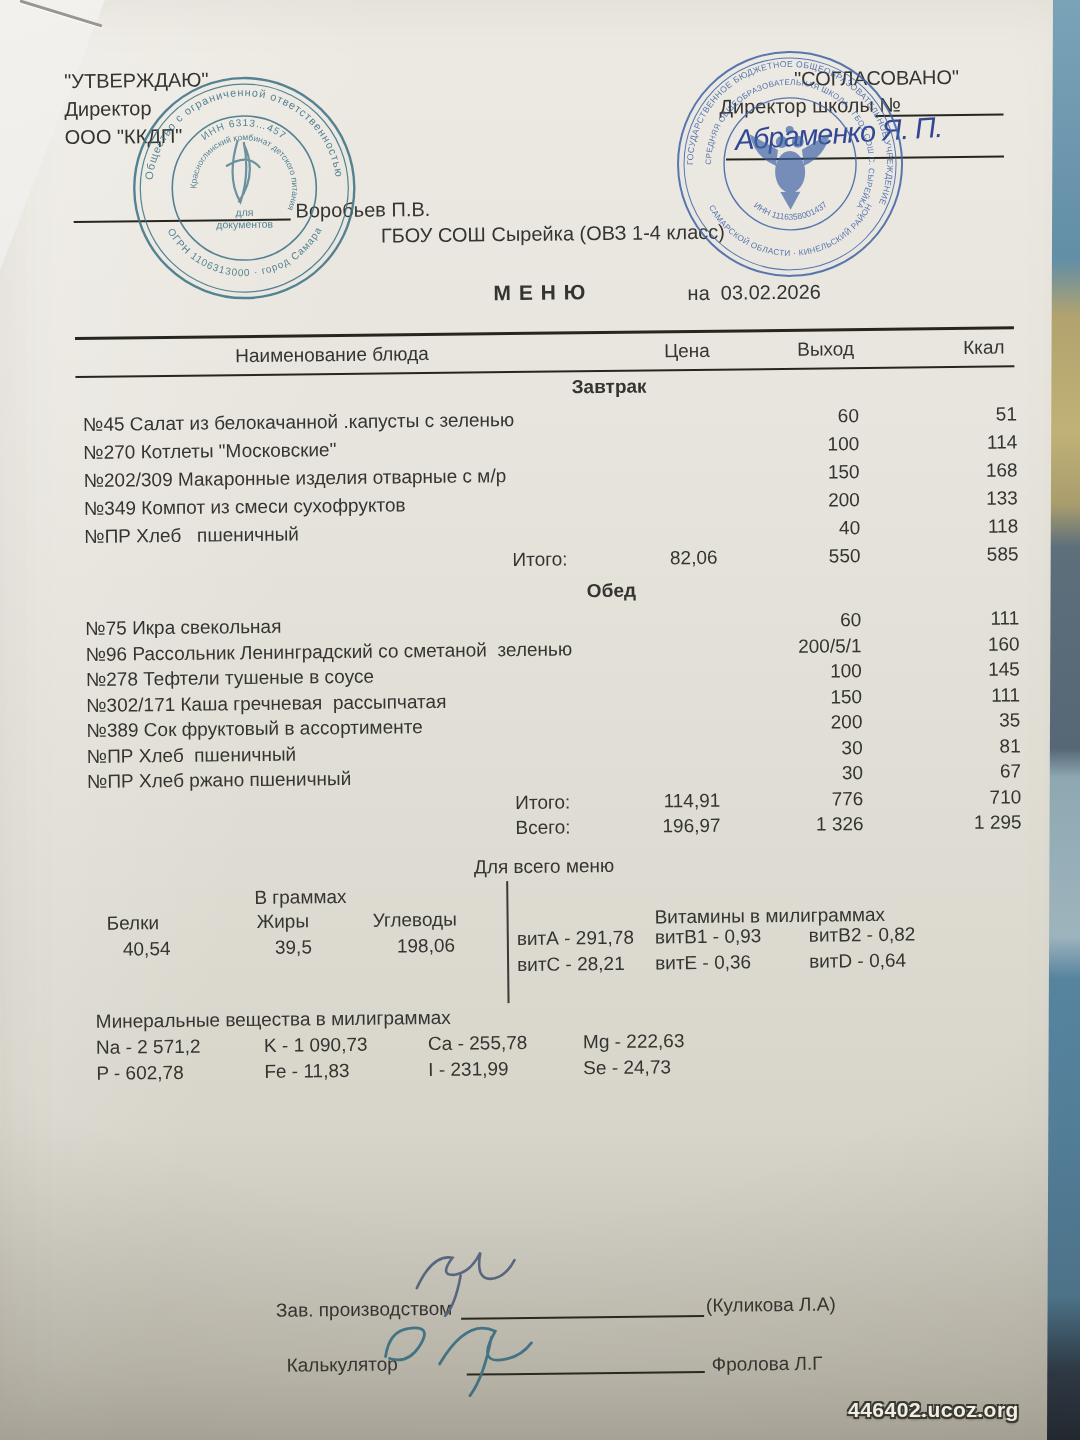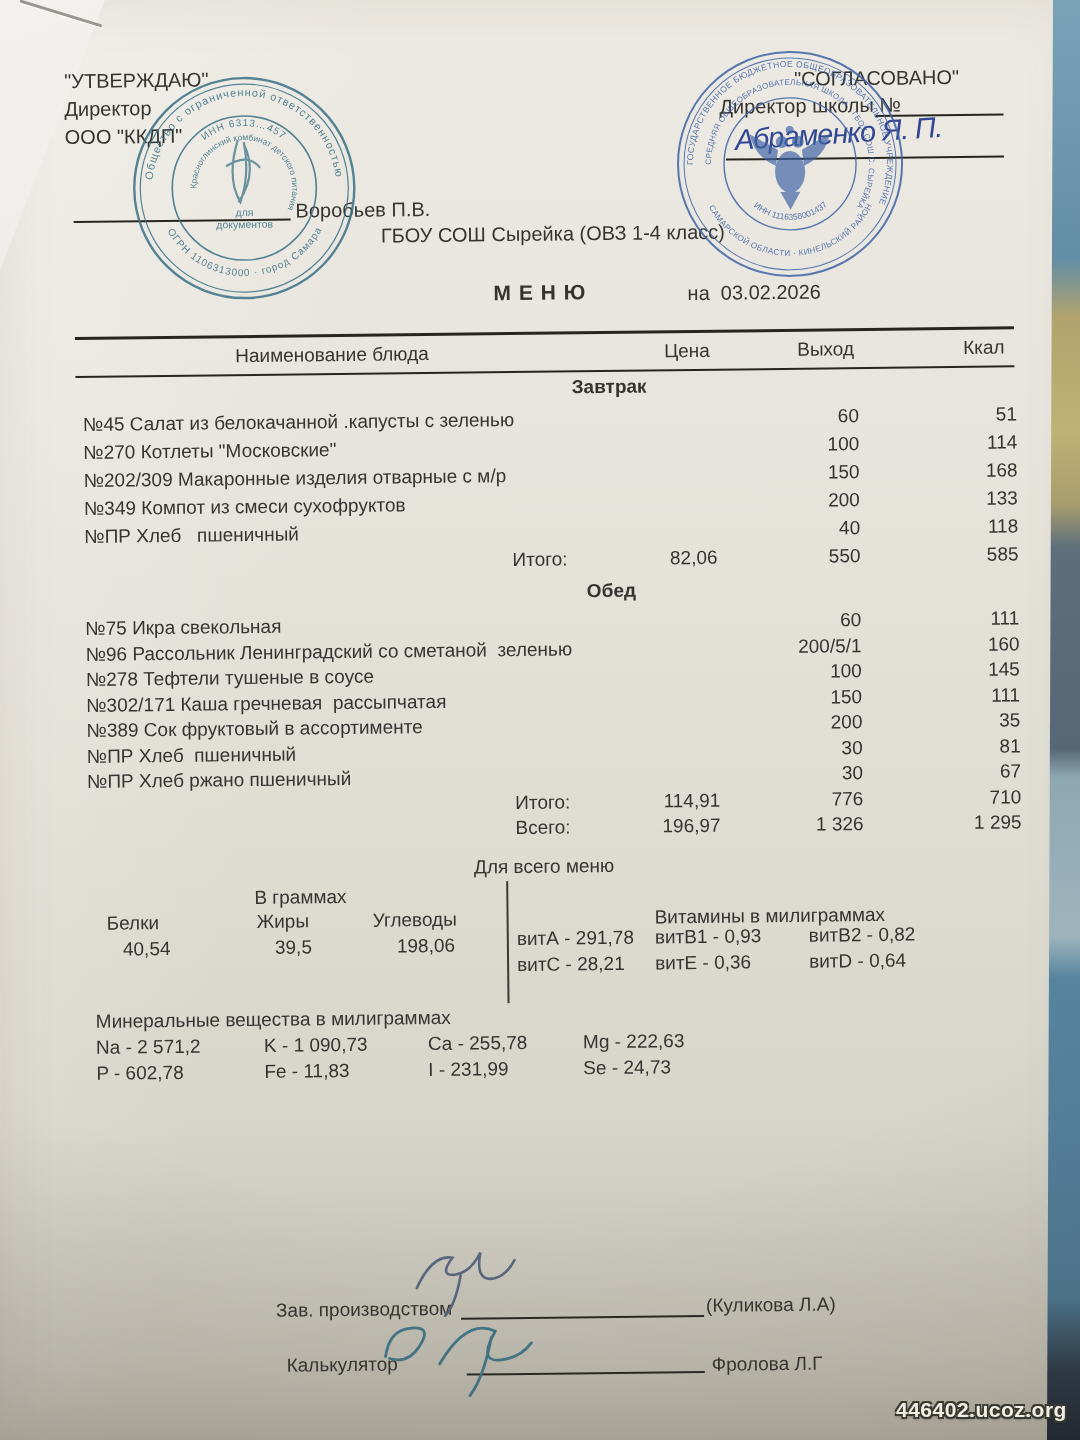--- a/index.html
+++ b/index.html
@@ -48,21 +48,21 @@
   .stamp-left{left:128px;top:72px;opacity:.88;}
   .stamp-right{left:672px;top:52px;opacity:.85;}
   .sig-ink{font-style:italic;color:#223a8e;}
   .scrawl{position:absolute;}
   .staple{position:absolute;left:18px;top:12px;width:86px;height:3px;background:#97968f;
           border-radius:2px;transform:rotate(17deg);box-shadow:0 1px 1px rgba(255,255,255,.8);}
   .vignette{position:absolute;inset:0;pointer-events:none;
      background:
        radial-gradient(130% 90% at 45% 30%, rgba(0,0,0,0) 60%, rgba(66,58,40,.10) 88%, rgba(66,58,40,.18) 100%),
        linear-gradient(180deg, rgba(0,0,0,0) 78%, rgba(60,52,36,.10) 94%, rgba(60,52,36,.16) 100%);}
-  .watermark{position:absolute;left:896px;top:1398px;font-size:21px;font-weight:bold;
+  .watermark{position:absolute;left:848px;top:1398px;font-size:21px;font-weight:bold;
      letter-spacing:.5px;color:#f0ede6;
      text-shadow:-1.6px -1.6px 0 #39392f,1.6px -1.6px 0 #39392f,-1.6px 1.6px 0 #39392f,
                  1.6px 1.6px 0 #39392f,0 2px 3px rgba(0,0,0,.55);}
   .ring-text{font-family:"Liberation Sans",sans-serif;}
 </style>
 </head>
 <body>
 
 <div class="photo">
   <div class="underlay"></div>

